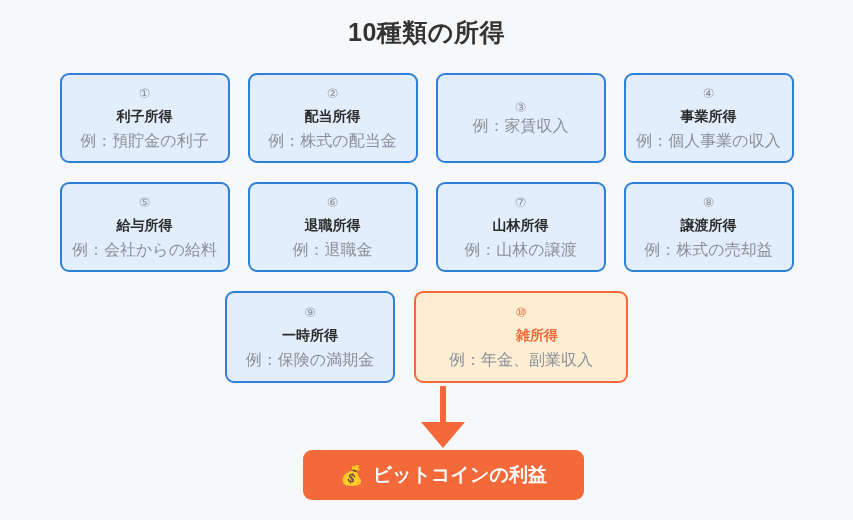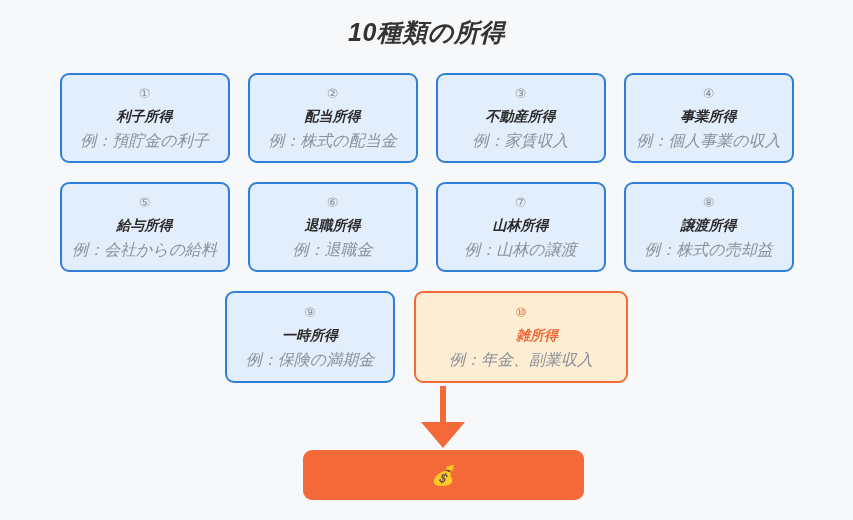--- a/index.html
+++ b/index.html
@@ -13,21 +13,20 @@
     background: #f7f8fa;
     font-family: "Liberation Sans", "DejaVu Sans", sans-serif;
     color: #333333;
     overflow: hidden;
     position: relative;
   }
   #page {
     position: relative;
     width: 853px;
     height: 520px;
-    font-style: italic;
   }
 
   
   .page-title {
     position: absolute;
     left: 0;
     top: 16px;
     width: 853px;
     text-align: center;
     font-size: 25px;
@@ -172,21 +171,20 @@
         <span class="name">利子所得</span>
         <span class="example">例：預貯金の利子</span>
       </div>
       <div class="card">
         <span class="num">②</span>
         <span class="name">配当所得</span>
         <span class="example">例：株式の配当金</span>
       </div>
       <div class="card">
         <span class="num">③</span>
-        <span class="name">不動産所得</span>
         <span class="example">例：家賃収入</span>
       </div>
       <div class="card">
         <span class="num">④</span>
         <span class="name">事業所得</span>
         <span class="example">例：個人事業の収入</span>
       </div>
     </div>
 
     <div class="row row-2">
@@ -227,15 +225,16 @@
 
   </div>
 
   <div class="arrow">
     <div class="shaft"></div>
     <div class="head"></div>
   </div>
 
   <div class="result-bar">
     <span class="result-icon">💰</span>
+    <span class="result-label">ビットコインの利益</span>
   </div>
 
 </div>
 
 </body></html>

